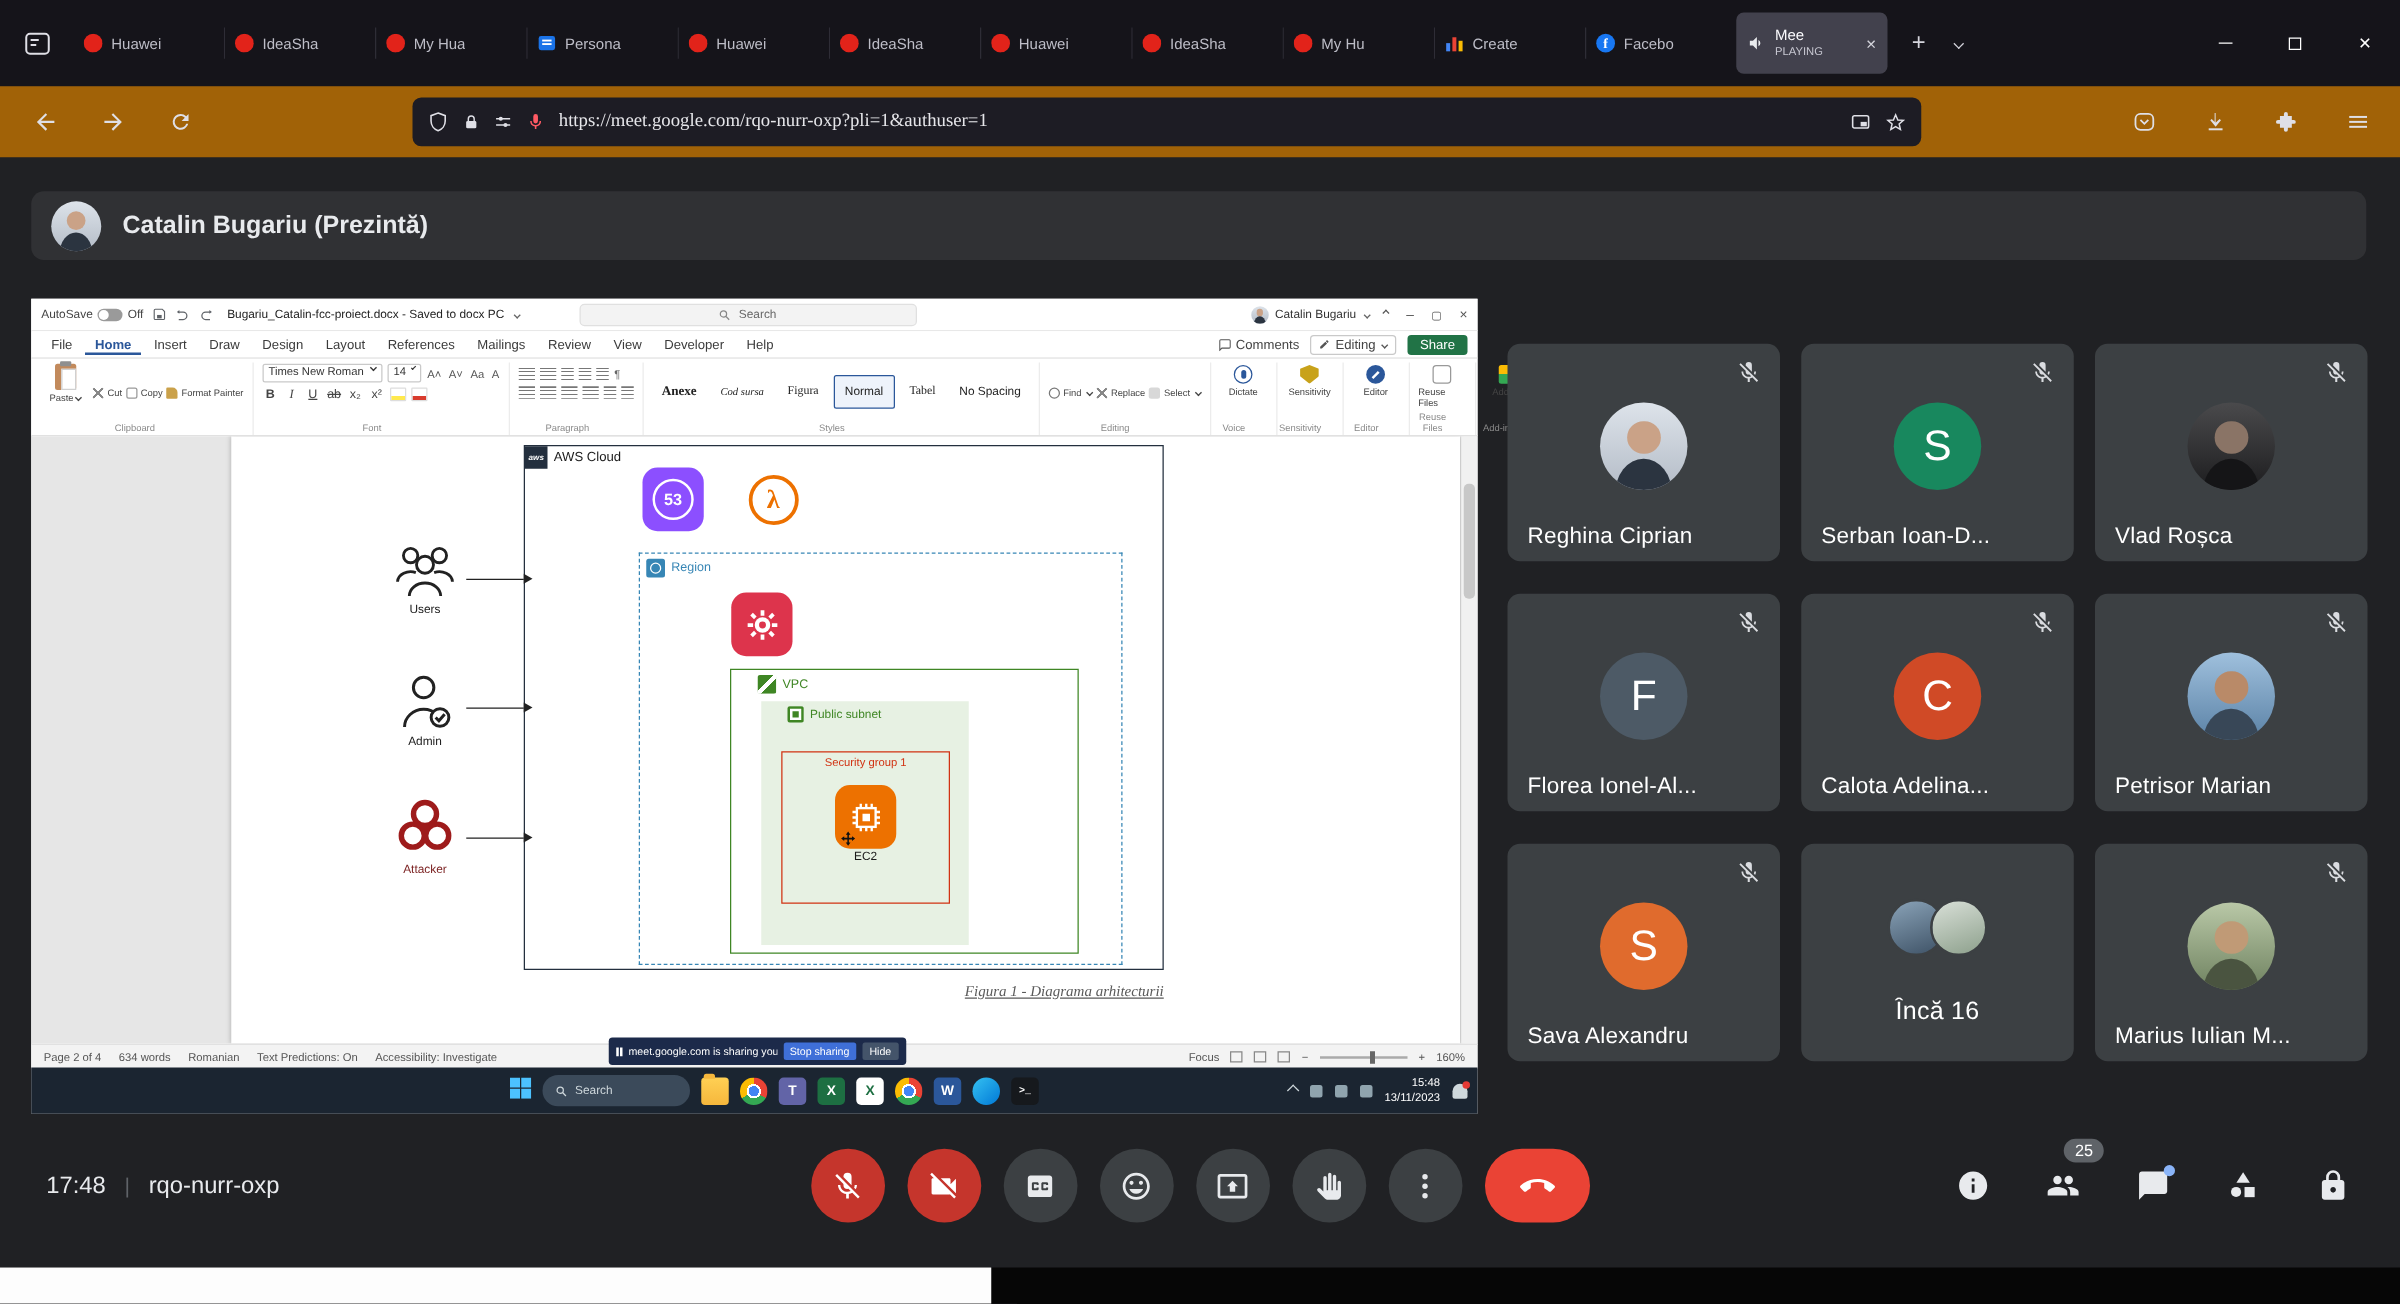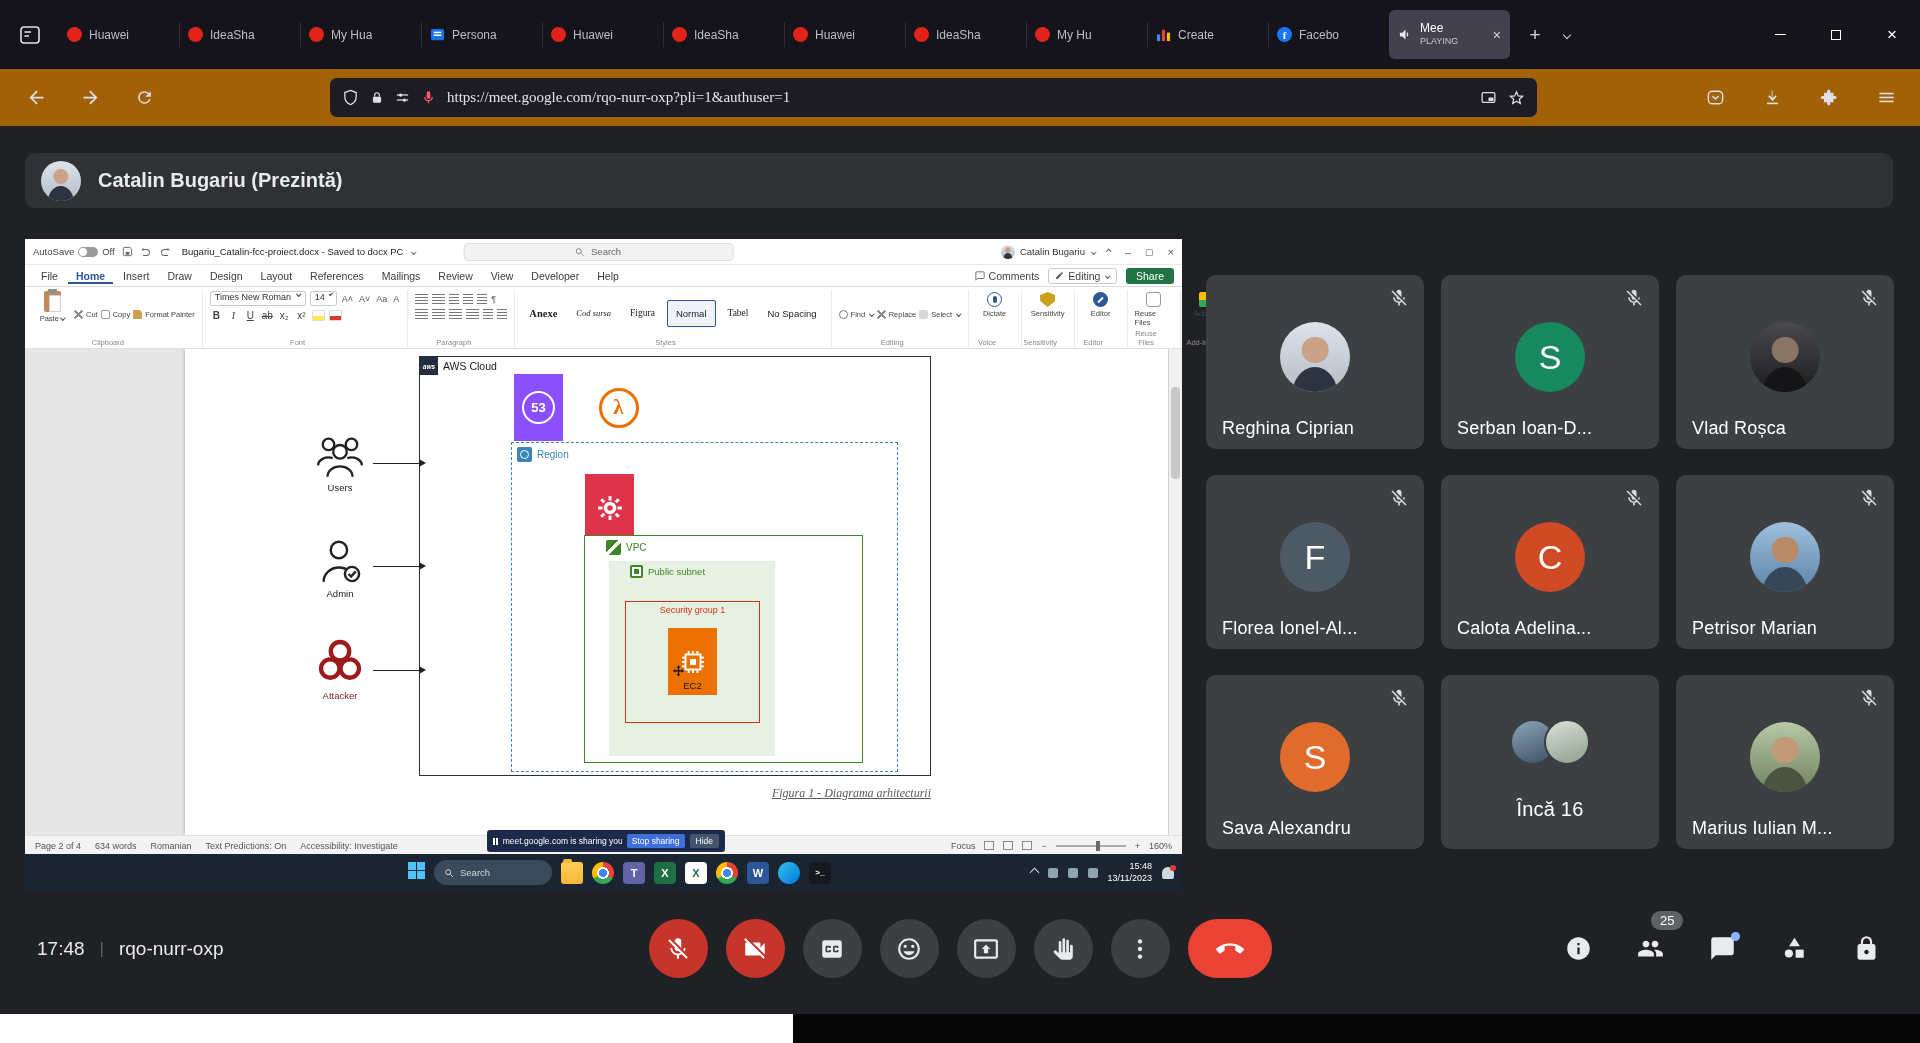--- a/index.html
+++ b/index.html
@@ -179,21 +179,21 @@
   .vscroll { position:absolute; right:0; top:0; bottom:0; width:13px; background:#f1f1f1; }
   .vthumb { position:absolute; left:2px; right:2px; top:38px; height:92px; background:#c8c8c8; border-radius:4px; }
 
   
   .dg { position:absolute; font-size:10px; color:#1a1a1a; }
   .cloud { left:394px; top:7px; width:512px; height:420px; border:1.6px solid #232f3e; }
   .ctag { position:absolute; top:0; left:0; display:flex; align-items:center; gap:5px; }
   .awslogo { width:18px; height:18px; background:#232f3e; color:#fff; font-size:6.5px; font-weight:bold;
     font-style:italic; display:grid; place-items:center; }
   .ctag .t { font-size:10.5px; }
-  .svcbox { position:absolute; width:49px; height:67px; border-radius:0; display:grid; place-items:center; }
+  .svcbox { position:absolute; width:49px; height:51px; border-radius:12px; display:grid; place-items:center; }
   .r53 { left:489px; top:25px; background:#8c4fff; }
   .r53 .ring { width:33px; height:33px; border:2.2px solid #fff; border-radius:50%; display:grid;
     place-items:center; color:#fff; font-weight:bold; font-size:13px; }
   .lam { left:569px; top:25px; background:#fff; }
   .lam .ring { width:40px; height:40px; border:3px solid #ed7100; border-radius:50%; display:grid;
     place-items:center; color:#ed7100; font-weight:bold; font-size:21px; font-family:"Liberation Serif",serif; }
   .regionbox { left:486px; top:93px; width:387px; height:330px; border:1.5px dashed #3786b5; }
   .rtag { position:absolute; top:4px; left:5px; display:flex; align-items:center; gap:5px; color:#3786b5; }
   .rtag .ic { width:15px; height:15px; background:#3786b5; border-radius:2px; position:relative; }
   .rtag .ic::after { content:""; position:absolute; inset:3px; border:1.4px solid #fff; border-radius:50%; }

